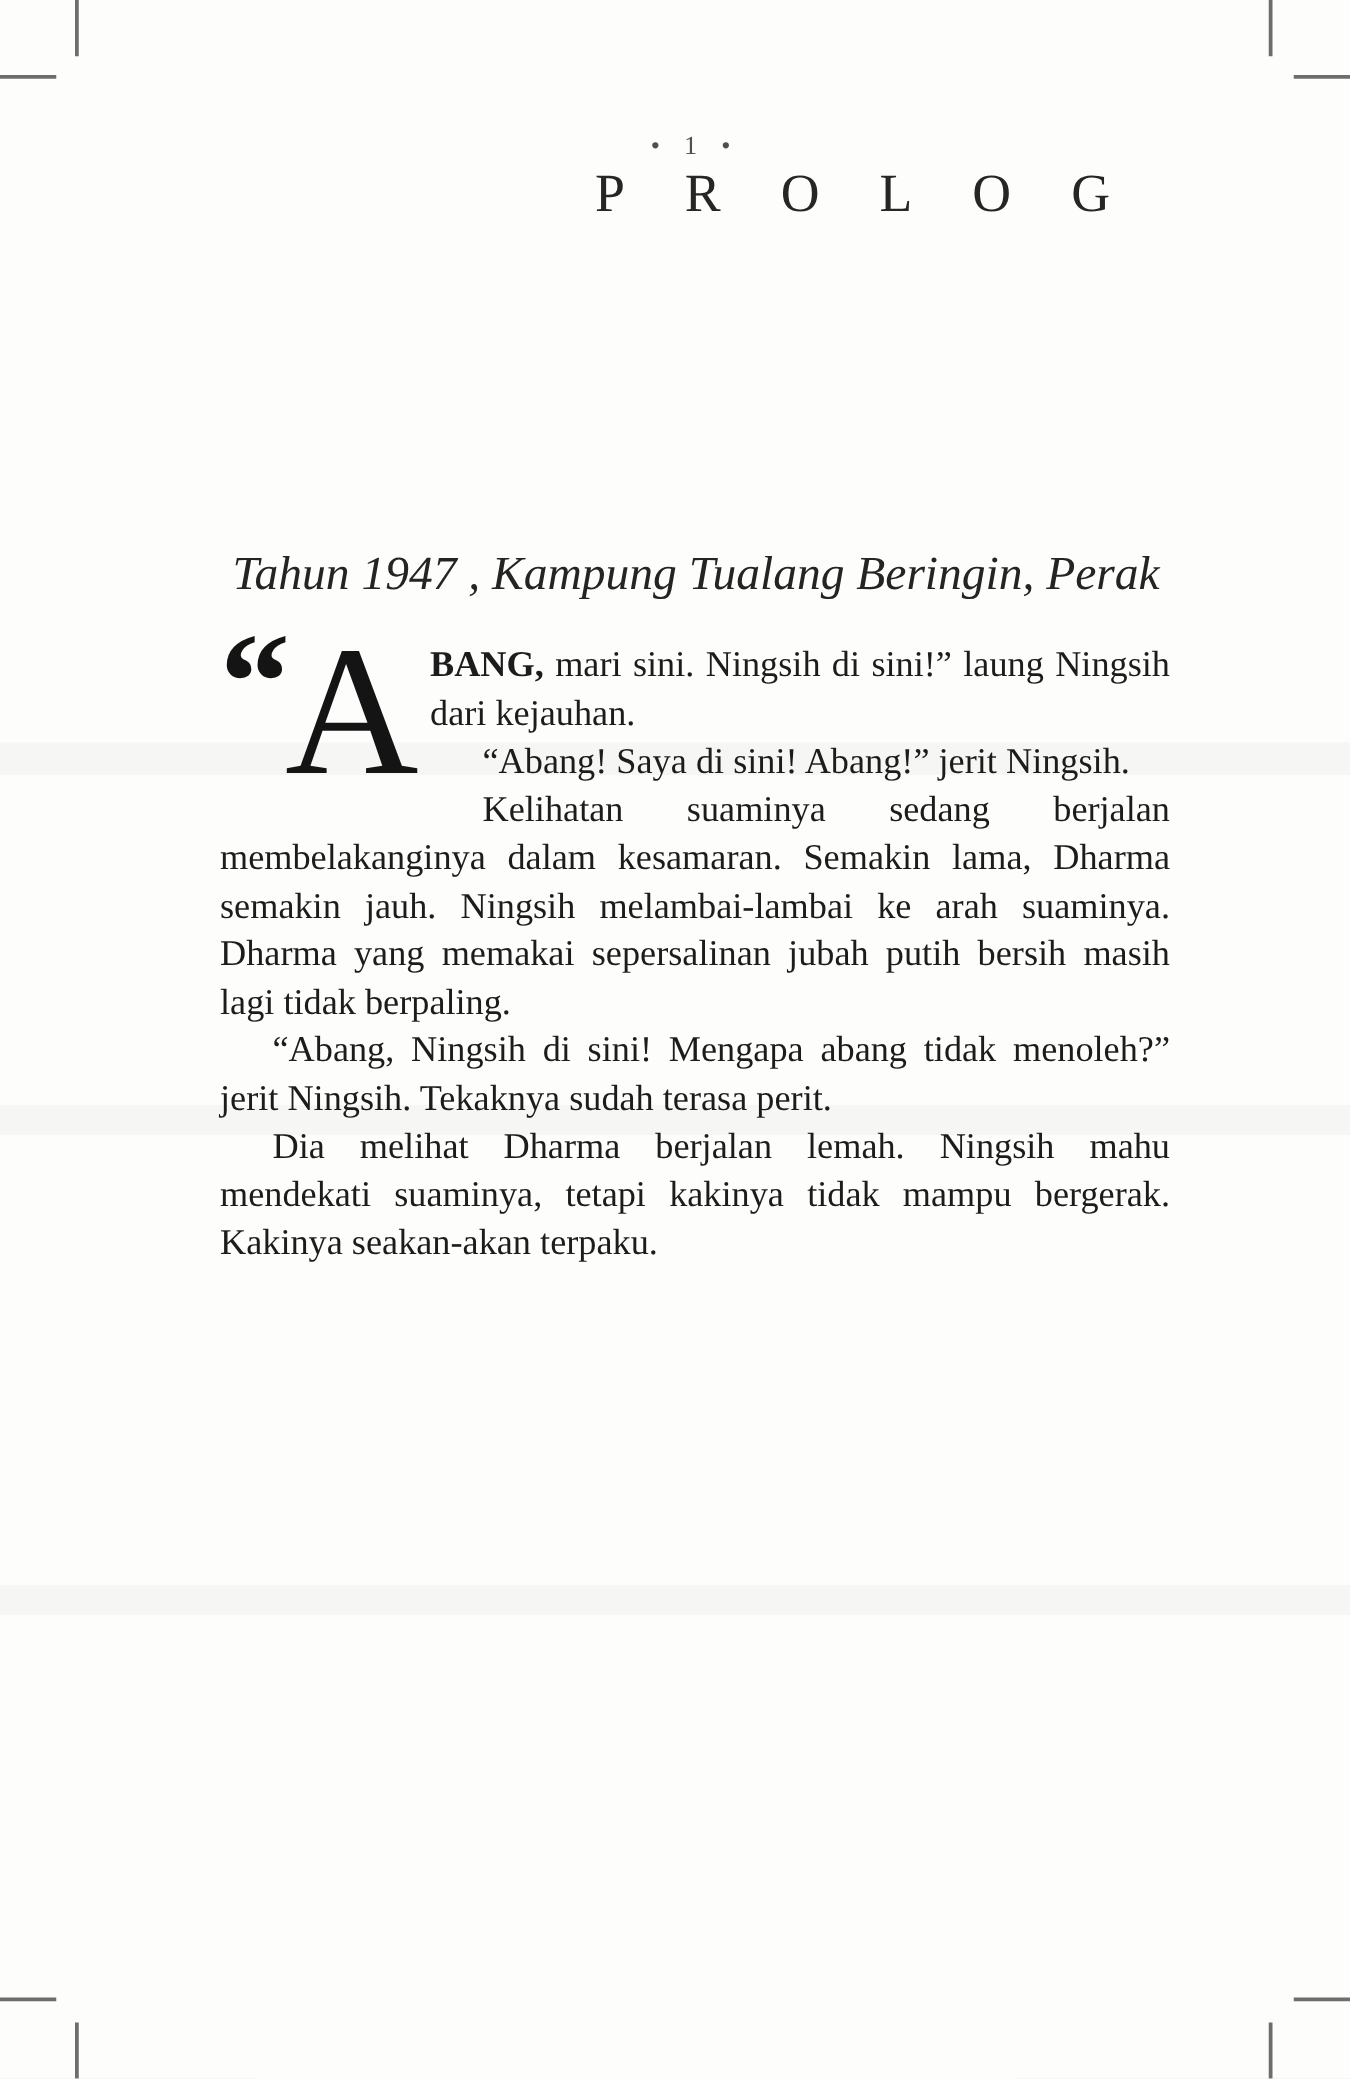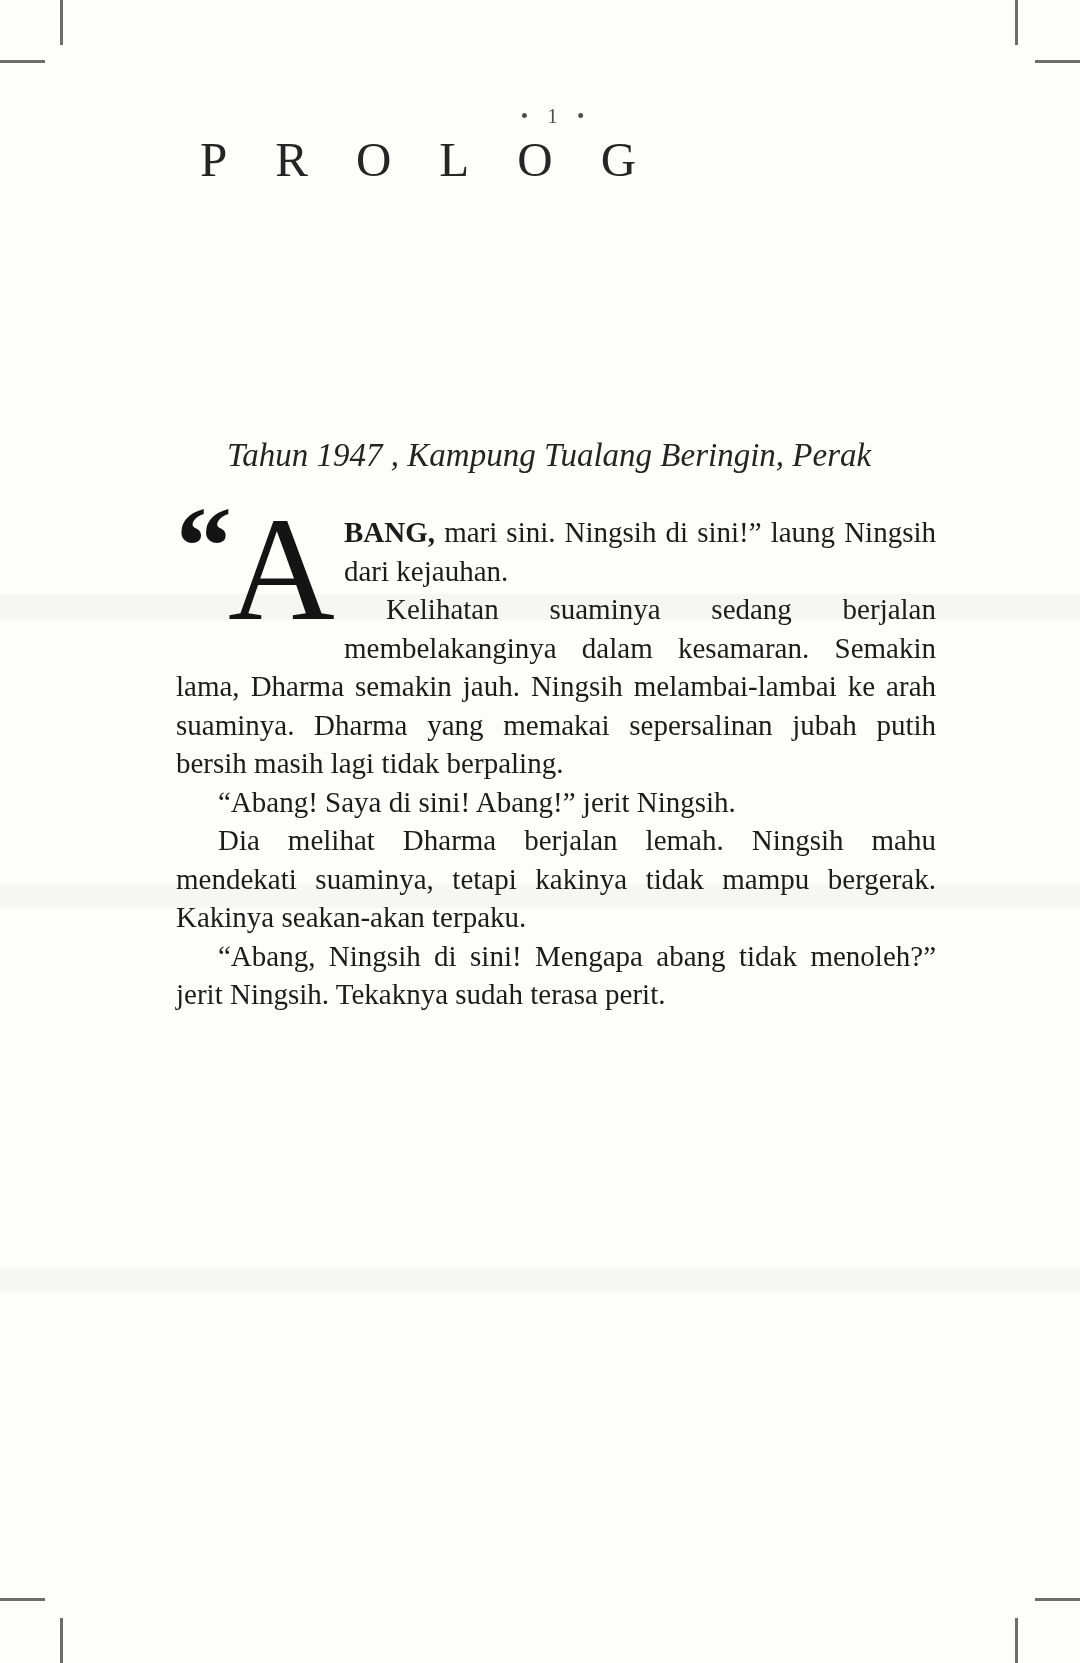--- a/index.html
+++ b/index.html
@@ -28,28 +28,28 @@
   .band1{top:594px;height:26px;}
   .band2{top:884px;height:24px;}
   .band3{top:1268px;height:24px;}
   
   .column{position:absolute;left:176px;width:760px;z-index:1;}
   .pageno{
     top:104px;text-align:center;
     font-size:21px;letter-spacing:7px;color:#4f4f4f;
   }
   .chapter-title{
-    top:131px;text-align:left;
-    font-size:49px;color:#262626;
+    top:131px;text-align:right;
+    font-size:43px;color:#262626;
     letter-spacing:48px;margin-right:-48px;text-indent:24px;
     white-space:nowrap;
   }
   .dateline{
     top:437px;left:186px;width:750px;
-    font-style:italic;font-size:33px;color:#242424;margin-left:41px;
+    font-style:italic;font-size:38px;color:#242424;
   }
   .bodytext{
     top:513px;
     font-size:29px;line-height:38.5px;
     text-align:justify;color:#1c1c1c;
   }
   .lead-par{margin:0;}
   .dropcap-block{
     float:left;
     width:158px;height:116px;
@@ -93,20 +93,20 @@
   <div class="column dateline">Tahun 1947 , Kampung Tualang Beringin, Perak</div>
 
   <div class="column bodytext">
     <p class="lead-par">
       <span class="dropcap-block">
         <span class="dc-quote">“</span>
         <span class="dc-letter">A</span>
       </span><span class="lead-bold">BANG,</span><span> mari sini. Ningsih di sini!” laung Ningsih dari kejauhan.</span>
     </p>
     <div>
+        <p class="par">“Abang! Saya di sini! Abang!” jerit Ningsih.</p>
         <p class="par">Kelihatan suaminya sedang berjalan membelakanginya dalam kesamaran. Semakin lama, Dharma semakin jauh. Ningsih melambai-lambai ke arah suaminya. Dharma yang memakai sepersalinan jubah putih bersih masih lagi tidak berpaling.</p>
-        <p class="par">“Abang! Saya di sini! Abang!” jerit Ningsih.</p>
+        <p class="par">“Abang, Ningsih di sini! Mengapa abang tidak menoleh?” jerit Ningsih. Tekaknya sudah terasa perit.</p>
         <p class="par">Dia melihat Dharma berjalan lemah. Ningsih mahu mendekati suaminya, tetapi kakinya tidak mampu bergerak. Kakinya seakan-akan terpaku.</p>
-        <p class="par">“Abang, Ningsih di sini! Mengapa abang tidak menoleh?” jerit Ningsih. Tekaknya sudah terasa perit.</p>
       </div>
   </div>
 
 </div>
 
 </body></html>

